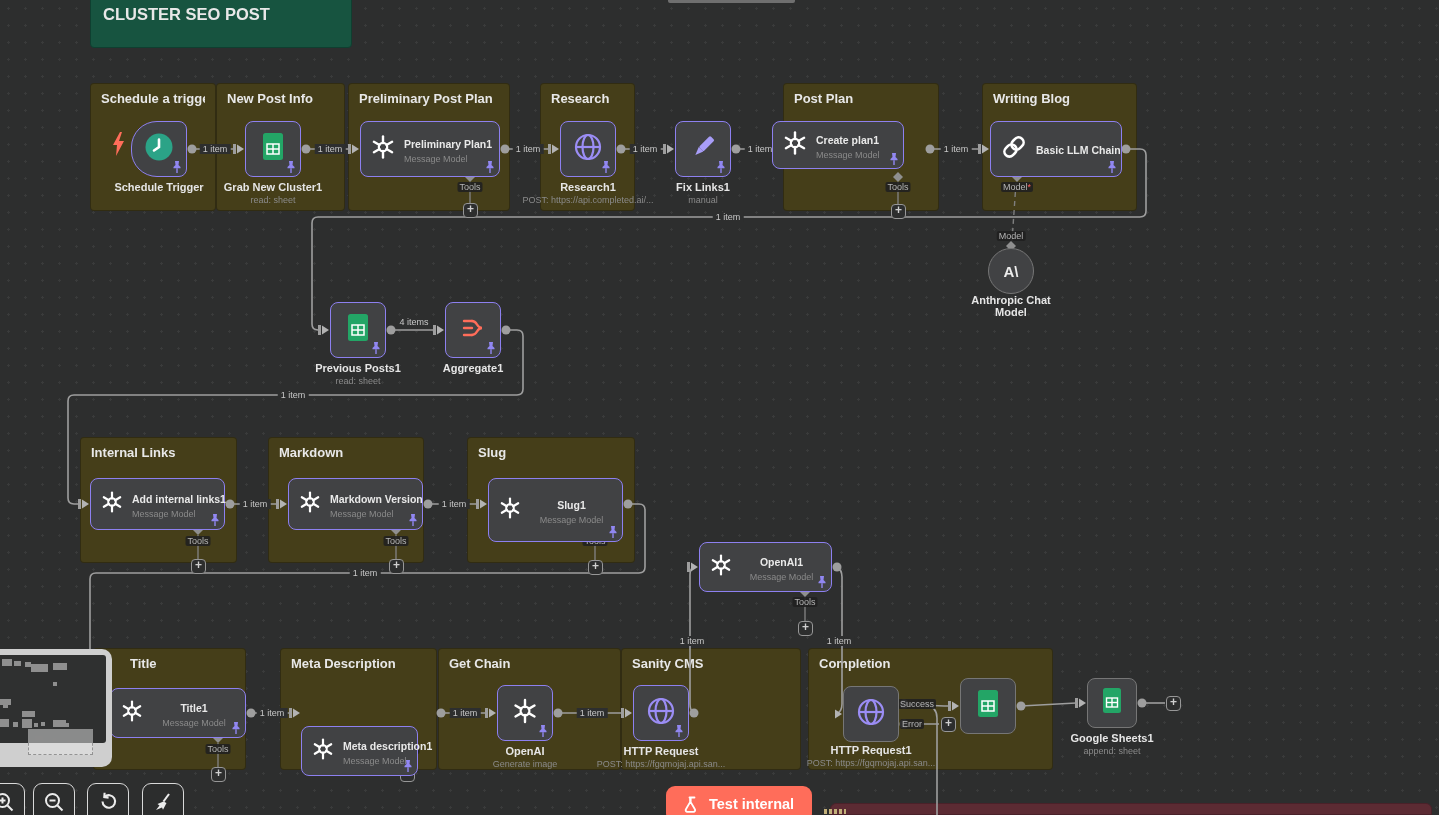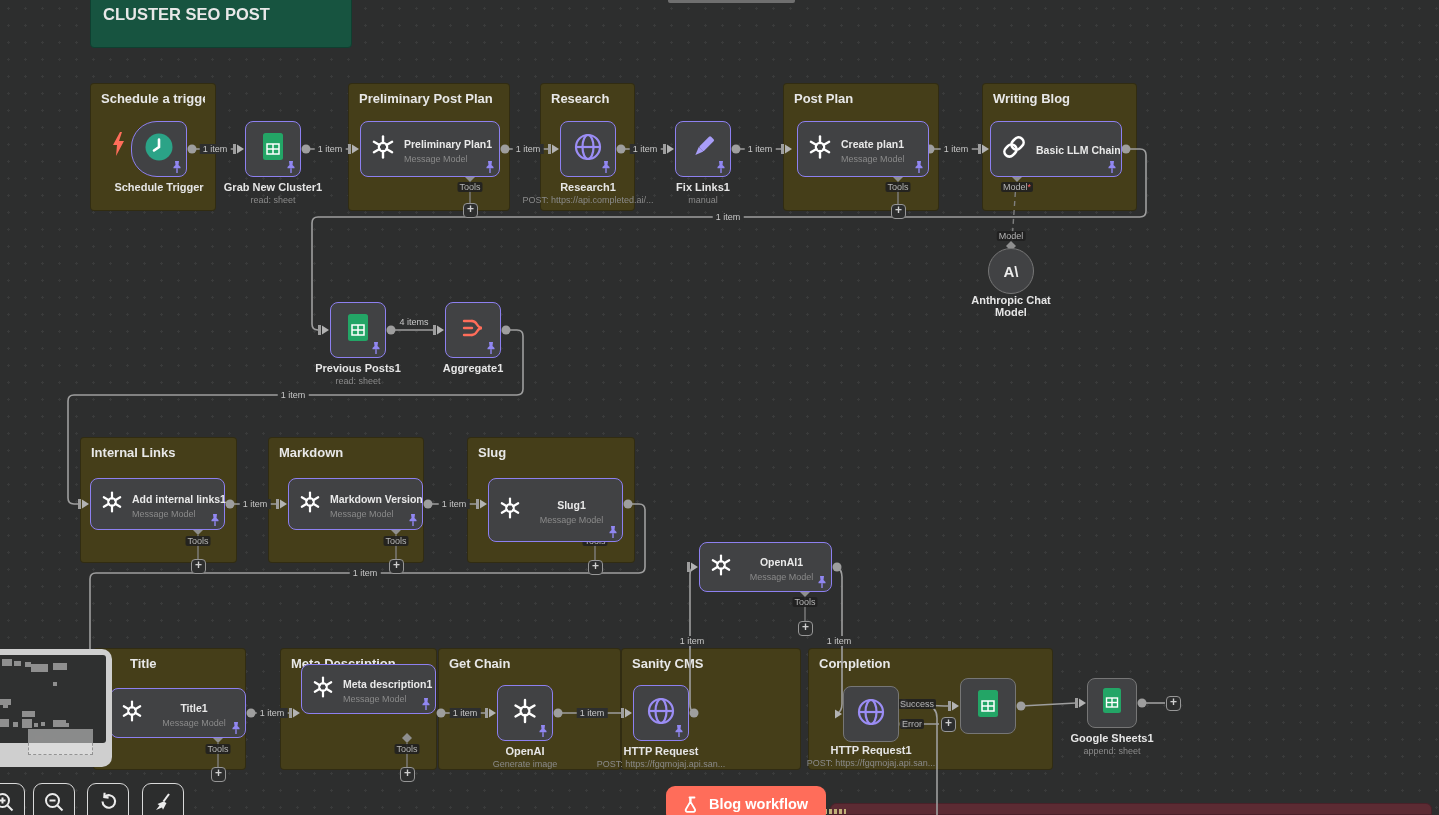--- a/index.html
+++ b/index.html
@@ -55,20 +55,23 @@
 <body>
 
 <div class="stage">
 
   <div class="sticky green" style="left:90px;top:-10px;width:262px;height:58px">
       <h3>CLUSTER SEO POST</h3>
     </div>
   <div class="sticky" style="left:90px;top:83px;width:126px;height:128px">
       <h3>Schedule a trigger</h3>
     </div>
+  <div class="sticky" style="left:216px;top:83px;width:129px;height:128px">
+      <h3>New Post Info</h3>
+    </div>
   <div class="sticky" style="left:348px;top:83px;width:162px;height:128px">
       <h3>Preliminary Post Plan</h3>
     </div>
   <div class="sticky" style="left:540px;top:83px;width:95px;height:128px">
       <h3>Research</h3>
     </div>
   <div class="sticky" style="left:783px;top:83px;width:156px;height:128px">
       <h3>Post Plan</h3>
     </div>
   <div class="sticky" style="left:982px;top:83px;width:155px;height:128px">
@@ -344,21 +347,21 @@
     <span class="pin"><svg width="10" height="13">
           <path d="M3 1 h4 l-.5 4 l2 2 v1.3 h-7 v-1.3 l2-2 z" fill="#9187f2"></path>
           <line x1="5" y1="8.3" x2="5" y2="13" stroke="#9187f2" stroke-width="1.4"></line>
         </svg></span>
   </div>
   <div class="xlab" style="left:703px;top:181px">
       <div class="xname">Fix Links1</div>
       <div class="xsub">manual</div>
     </div>
 
-  <div class="ndw pinned" style="left:797px;top:121px;width:132px;height:56px">
+  <div class="ndw pinned" style="left:772px;top:121px;width:132px;height:48px">
     <span><svg width="26" height="26">
           <g stroke="#fff" stroke-width="2.4" stroke-linecap="round">
             <line x1="13" y1="2.5" x2="13" y2="9"></line>
             <line x1="22.1" y1="7.75" x2="16.5" y2="11"></line>
             <line x1="22.1" y1="18.25" x2="16.5" y2="15"></line>
             <line x1="13" y1="23.5" x2="13" y2="17"></line>
             <line x1="3.9" y1="18.25" x2="9.5" y2="15"></line>
             <line x1="3.9" y1="7.75" x2="9.5" y2="11"></line>
           </g>
           <circle cx="13" cy="13" r="4.2" fill="none" stroke="#fff" stroke-width="2.2"></circle>
@@ -514,21 +517,21 @@
           </g>
           <circle cx="12" cy="12" r="3.8" fill="none" stroke="#fff" stroke-width="2"></circle>
         </svg></span>
     <span style="flex:1;min-width:0;text-align:center"><span class="nname">Title1</span><div class="nsub">Message Model</div></span>
     <span class="pin"><svg width="10" height="13">
           <path d="M3 1 h4 l-.5 4 l2 2 v1.3 h-7 v-1.3 l2-2 z" fill="#9187f2"></path>
           <line x1="5" y1="8.3" x2="5" y2="13" stroke="#9187f2" stroke-width="1.4"></line>
         </svg></span>
   </div>
 
-  <div class="ndw pinned" style="left:301px;top:664px;width:135px;height:50px">
+  <div class="ndw pinned" style="left:301px;top:726px;width:117px;height:50px">
     <span><svg width="24" height="24">
           <g stroke="#fff" stroke-width="2.2" stroke-linecap="round">
             <line x1="12" y1="2.5" x2="12" y2="8.5"></line>
             <line x1="20.2" y1="7.25" x2="15.2" y2="10.2"></line>
             <line x1="20.2" y1="16.75" x2="15.2" y2="13.8"></line>
             <line x1="12" y1="21.5" x2="12" y2="15.5"></line>
             <line x1="3.8" y1="16.75" x2="8.8" y2="13.8"></line>
             <line x1="3.8" y1="7.25" x2="8.8" y2="10.2"></line>
           </g>
           <circle cx="12" cy="12" r="3.8" fill="none" stroke="#fff" stroke-width="2"></circle>
@@ -673,16 +676,16 @@
     <span><svg width="22" height="22">
           <line x1="17" y1="3" x2="11.5" y2="10.5" stroke="#ececec" stroke-width="2.1"></line>
           <path d="M11.5 10.5 L5.5 13 L7.5 14.4 L4 19 L10 16.6 L11 18.8 L14.5 11.9 Z" fill="#ececec"></path>
         </svg></span>
   </div>
 
   <button class="testbtn">
     <span style="line-height:0"><svg width="16" height="17">
           <path d="M5.5 1.5 h5 M6.7 1.5 v4.6 l4.2 7.2 a1.7 1.7 0 0 1 -1.5 2.6 h-6 a1.7 1.7 0 0 1 -1.5 -2.6 l4.2 -7.2 v-4.6" stroke="#fff" stroke-width="1.8" fill="none" stroke-linecap="round" stroke-linejoin="round"></path>
         </svg></span>
-    <span>Blog workflow</span>
+    <span>Test internal</span>
   </button>
 
 </div>
 
 </body></html>

